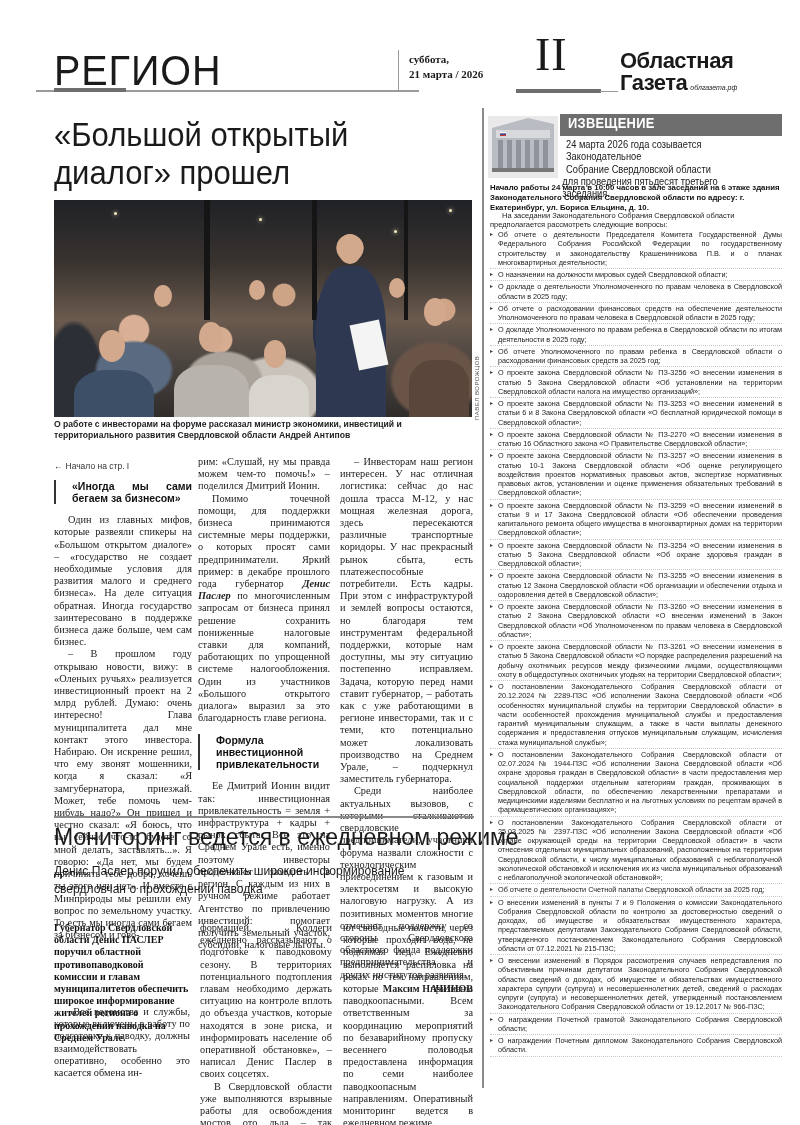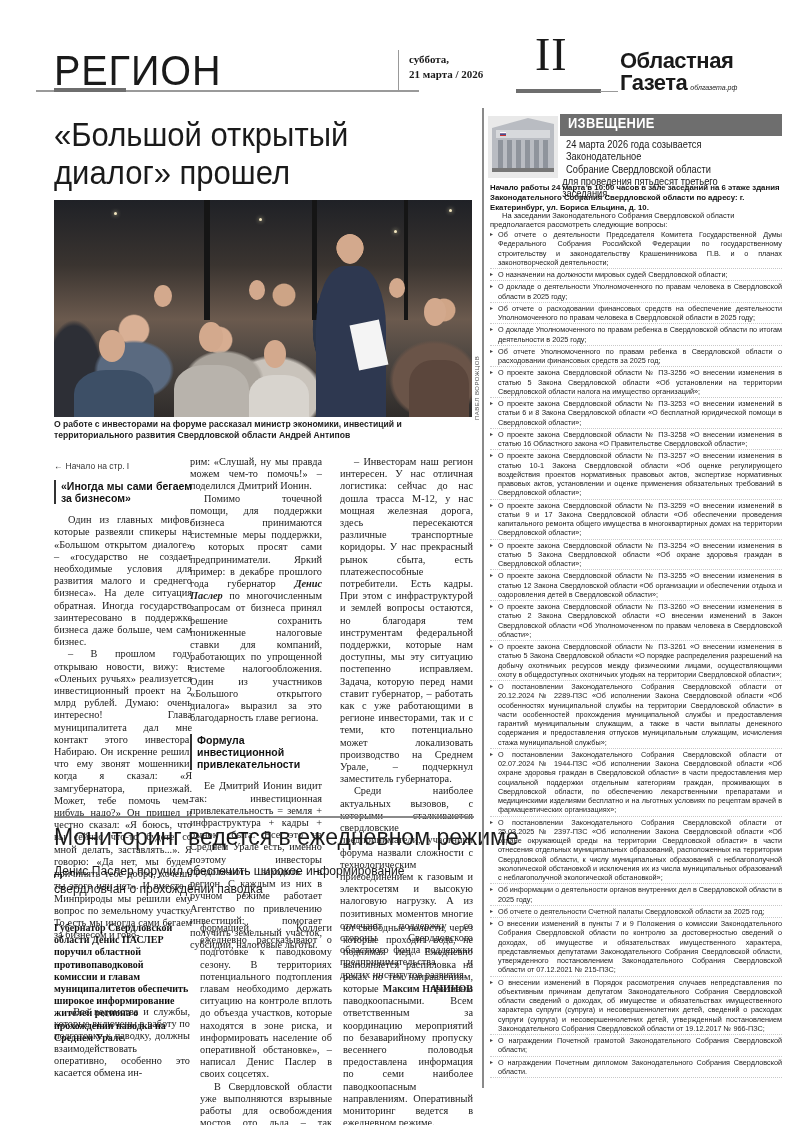--- a/index.html
+++ b/index.html
@@ -41,24 +41,24 @@
   .photo .paper { position: absolute; left: 300px; top: 122px; width: 30px; height: 46px; background: #f4f4f4; transform: rotate(-12deg); }
   .photo .face { position: absolute; border-radius: 50%; background: #d3a98d; }
   .photo .body { position: absolute; border-radius: 40% 40% 0 0; }
   .photo-credit { position: absolute; left: 474px; top: 320px; width: 10px; height: 100px; font-family: "Liberation Sans", sans-serif; font-size: 6px; color: #555; writing-mode: vertical-rl; transform: rotate(180deg); white-space: nowrap; letter-spacing: 0.5px; }
   .caption { position: absolute; left: 54px; top: 419px; width: 420px; font-family: "Liberation Sans", sans-serif; font-size: 8.6px; line-height: 11px; font-weight: bold; color: #1e1e1e; }
 
   .col { position: absolute; font-family: "Liberation Serif", serif; font-size: 10.3px; line-height: 12.2px; text-align: justify; hyphens: auto; color: #222; }
   .col p { text-indent: 14px; }
   .col p.noind { text-indent: 0; }
   .col1 { left: 54px; top: 460px; width: 138px; }
-  .col2 { left: 190px; top: 456px; width: 132px; }
+  .col2 { left: 198px; top: 456px; width: 132px; }
   .col3 { left: 340px; top: 456px; width: 133px; }
   .cont { font-family: "Liberation Sans", sans-serif; font-size: 8.5px; color: #333; margin-bottom: 8px; display: flex; align-items: center; gap: 3px; }
-  .subhead { border-left: 2px solid #333; padding-left: 5px; font-family: "Liberation Sans", sans-serif; font-weight: bold; font-size: 10.5px; line-height: 12px; margin: 2px 0 10px 0; color: #111; }
+  .subhead { border-left: 2px solid #333; padding-left: 16px; font-family: "Liberation Sans", sans-serif; font-weight: bold; font-size: 10.5px; line-height: 12px; margin: 2px 0 10px 0; color: #111; }
   .sig { text-align: right; font-family: "Liberation Serif", serif; font-weight: bold; font-size: 10px; margin-top: 2px; }
   .bold-italic { font-weight: bold; font-style: italic; }
   .divider { position: absolute; height: 2px; background: #8a8a8a; }
 
   
   .headline2 { position: absolute; left: 54px; top: 822px; width: 430px; font-family: "Liberation Sans", sans-serif; font-size: 24.5px; line-height: 30px; font-weight: normal; transform: scaleX(0.94); transform-origin: left; white-space: nowrap; }
   .subheadline2 { position: absolute; left: 54px; top: 862px; width: 430px; font-family: "Liberation Sans", sans-serif; font-size: 13px; line-height: 18px; font-weight: normal; color: #1a1a1a; transform: scaleX(0.93); transform-origin: left; }
   .lead2 { position: absolute; left: 54px; top: 922px; width: 135px; font-family: "Liberation Serif", serif; font-weight: bold; font-size: 10px; line-height: 12.2px; color: #111; }
   .a2c1 { left: 54px; top: 1006px; width: 136px; }
   .a2c2 { left: 200px; top: 922px; width: 132px; }
@@ -189,38 +189,37 @@
   <div class="notice-title-bar"></div>
   <div class="notice-title">ИЗВЕЩЕНИЕ</div>
   <div class="notice-intro">
     <div>24 марта 2026 года созывается Законодательное</div>
     <div>Собрание Свердловской области</div>
     <div class="last">для проведения пятьдесят третьего заседания.</div>
   </div>
   <p class="notice-venue">Начало работы 24 марта в 10:00 часов в зале заседаний на 6 этаже здания Законодательного Собрания Свердловской области по адресу: г. Екатеринбург, ул. Бориса Ельцина, д. 10.</p>
   <p class="notice-lead ind" style="text-indent:12px;">На заседании Законодательного Собрания Свердловской области предполагается рассмотреть следующие вопросы:</p>
   <ul class="notice-list" id="notice-list">
-      <li><span class="bullet">▸</span><span>Об отчете о деятельности Председателя Комитета Государственной Думы Федерального Собрания Российской Федерации по государственному строительству и законодательству Крашенинникова П.В. и о планах законотворческой деятельности;</span></li>
+      <li><span class="bullet">▸</span><span>Об отчете о деятельности Председателя Комитета Государственной Думы Федерального Собрания Российской Федерации по государственному строительству и законодательству Крашенинникова П.В. и о планах многоквартирных деятельности;</span></li>
       <li><span class="bullet">▸</span><span>О назначении на должности мировых судей Свердловской области;</span></li>
       <li><span class="bullet">▸</span><span>О докладе о деятельности Уполномоченного по правам человека в Свердловской области в 2025 году;</span></li>
       <li><span class="bullet">▸</span><span>Об отчете о расходовании финансовых средств на обеспечение деятельности Уполномоченного по правам человека в Свердловской области в 2025 году;</span></li>
       <li><span class="bullet">▸</span><span>О докладе Уполномоченного по правам ребенка в Свердловской области по итогам деятельности в 2025 году;</span></li>
       <li><span class="bullet">▸</span><span>Об отчете Уполномоченного по правам ребенка в Свердловской области о расходовании финансовых средств за 2025 год;</span></li>
       <li><span class="bullet">▸</span><span>О проекте закона Свердловской области № ПЗ-3256 «О внесении изменения в статью 5 Закона Свердловской области «Об установлении на территории Свердловской области налога на имущество организаций»;</span></li>
       <li><span class="bullet">▸</span><span>О проекте закона Свердловской области № ПЗ-3253 «О внесении изменений в статьи 6 и 8 Закона Свердловской области «О бесплатной юридической помощи в Свердловской области»;</span></li>
-      <li><span class="bullet">▸</span><span>О проекте закона Свердловской области № ПЗ-3258 «О внесении изменения в статью 16 Областного закона «О Правительстве Свердловской области»;</span></li>
+      <li><span class="bullet">▸</span><span>О проекте закона Свердловской области № ПЗ-2270 «О внесении изменения в статью 16 Областного закона «О Правительстве Свердловской области»;</span></li>
       <li><span class="bullet">▸</span><span>О проекте закона Свердловской области № ПЗ-3257 «О внесении изменения в статью 10-1 Закона Свердловской области «Об оценке регулирующего воздействия проектов нормативных правовых актов, экспертизе нормативных правовых актов, установлении и оценке применения обязательных требований в Свердловской области»;</span></li>
       <li><span class="bullet">▸</span><span>О проекте закона Свердловской области № ПЗ-3259 «О внесении изменений в статьи 9 и 17 Закона Свердловской области «Об обеспечении проведения капитального ремонта общего имущества в многоквартирных домах на территории Свердловской области»;</span></li>
       <li><span class="bullet">▸</span><span>О проекте закона Свердловской области № ПЗ-3254 «О внесении изменения в статью 5 Закона Свердловской области «Об охране здоровья граждан в Свердловской области»;</span></li>
       <li><span class="bullet">▸</span><span>О проекте закона Свердловской области № ПЗ-3255 «О внесении изменения в статью 12 Закона Свердловской области «Об организации и обеспечении отдыха и оздоровления детей в Свердловской области»;</span></li>
       <li><span class="bullet">▸</span><span>О проекте закона Свердловской области № ПЗ-3260 «О внесении изменения в статью 2 Закона Свердловской области «О внесении изменений в Закон Свердловской области «Об Уполномоченном по правам человека в Свердловской области»;</span></li>
       <li><span class="bullet">▸</span><span>О проекте закона Свердловской области № ПЗ-3261 «О внесении изменения в статью 5 Закона Свердловской области «О порядке распределения разрешений на добычу охотничьих ресурсов между физическими лицами, осуществляющими охоту в общедоступных охотничьих угодьях на территории Свердловской области»;</span></li>
       <li><span class="bullet">▸</span><span>О постановлении Законодательного Собрания Свердловской области от 20.12.2024 № 2289-ПЗС «Об исполнении Закона Свердловской области «Об особенностях муниципальной службы на территории Свердловской области» в части особенностей прохождения муниципальной службы и предоставления гарантий муниципальным служащим, а также в части выплаты денежного содержания и предоставления отпусков муниципальным служащим, исчисления стажа муниципальной службы»;</span></li>
       <li><span class="bullet">▸</span><span>О постановлении Законодательного Собрания Свердловской области от 02.07.2024 № 1944-ПЗС «Об исполнении Закона Свердловской области «Об охране здоровья граждан в Свердловской области» в части предоставления мер социальной поддержки отдельным категориям граждан, проживающих в Свердловской области, по обеспечению лекарственными препаратами и медицинскими изделиями бесплатно и на льготных условиях по рецептам врачей в фармацевтических организациях»;</span></li>
       <li><span class="bullet">▸</span><span>О постановлении Законодательного Собрания Свердловской области от 25.03.2025 № 2397-ПЗС «Об исполнении Закона Свердловской области «Об охране окружающей среды на территории Свердловской области» в части отнесения отдельных муниципальных образований, расположенных на территории Свердловской области, к числу муниципальных образований с неблагополучной экологической обстановкой и исключения их из числа муниципальных образований с неблагополучной экологической обстановкой»;</span></li>
-      <li><span class="bullet">▸</span><span>Об информации о деятельности органов внутренних дел в Свердловской области в 2025 году;</span></li>
       <li><span class="bullet">▸</span><span>Об отчете о деятельности Счетной палаты Свердловской области за 2025 год;</span></li>
       <li><span class="bullet">▸</span><span>О внесении изменений в пункты 7 и 9 Положения о комиссии Законодательного Собрания Свердловской области по контролю за достоверностью сведений о доходах, об имуществе и обязательствах имущественного характера, представляемых депутатами Законодательного Собрания Свердловской области, утвержденного постановлением Законодательного Собрания Свердловской области от 07.12.2021 № 215-ПЗС;</span></li>
       <li><span class="bullet">▸</span><span>О внесении изменений в Порядок рассмотрения случаев непредставления по объективным причинам депутатом Законодательного Собрания Свердловской области сведений о доходах, об имуществе и обязательствах имущественного характера супруги (супруга) и несовершеннолетних детей, сведений о расходах супруги (супруга) и несовершеннолетних детей, утвержденный постановлением Законодательного Собрания Свердловской области от 19.12.2017 № 966-ПЗС;</span></li>
       <li><span class="bullet">▸</span><span>О награждении Почетной грамотой Законодательного Собрания Свердловской области;</span></li>
       <li><span class="bullet">▸</span><span>О награждении Почетным дипломом Законодательного Собрания Свердловской области.</span></li>
     </ul>
 </aside>
 
 </body></html>

